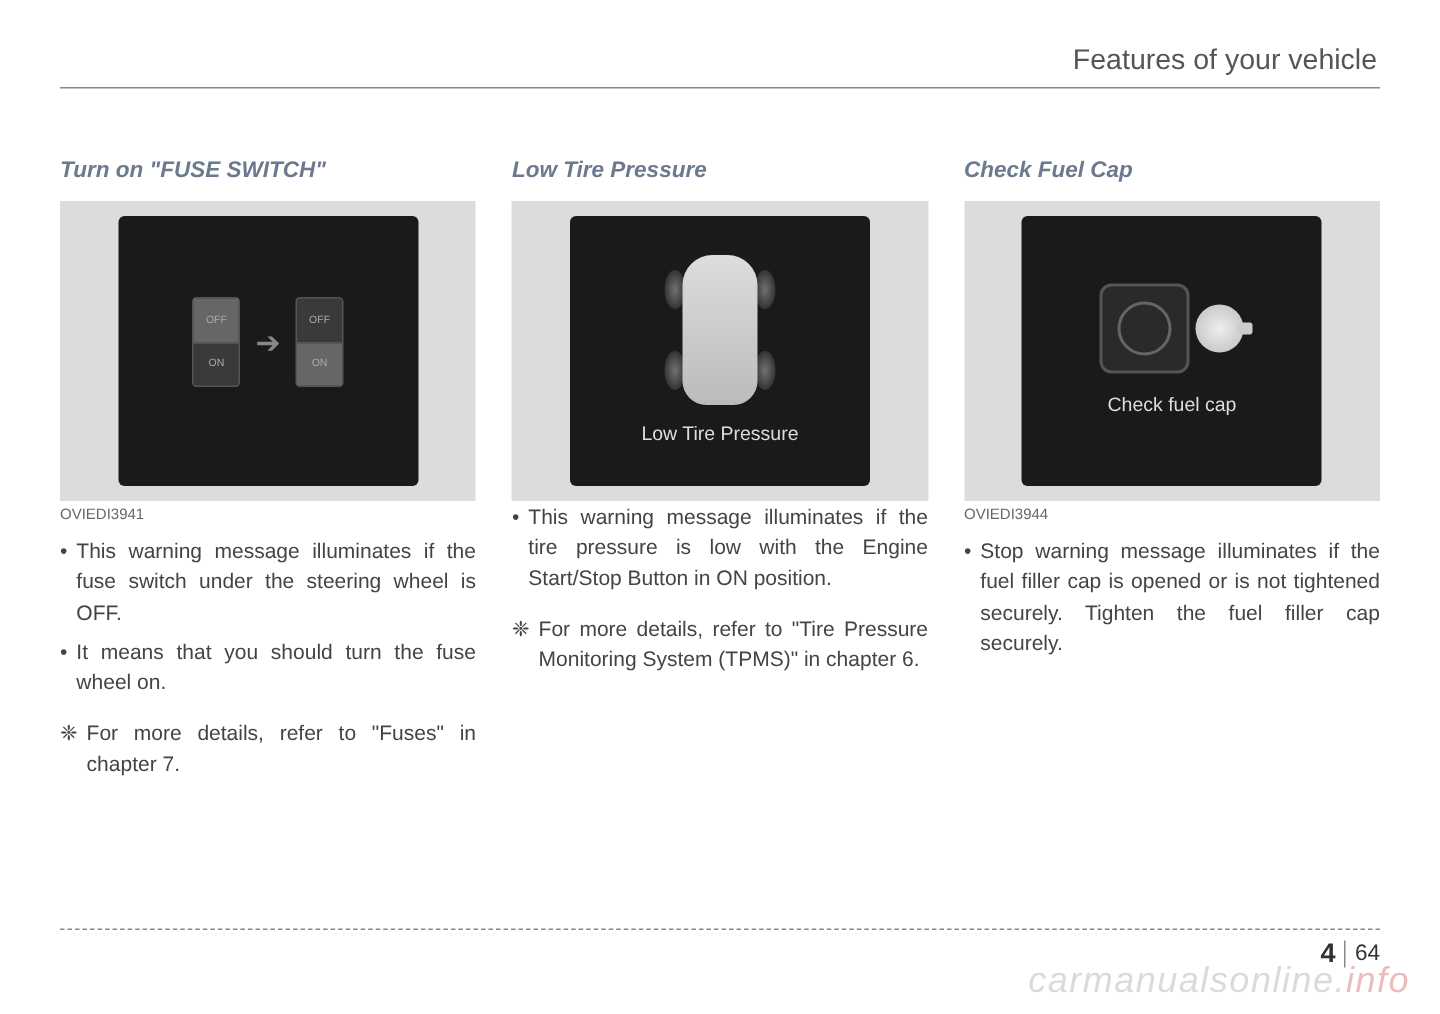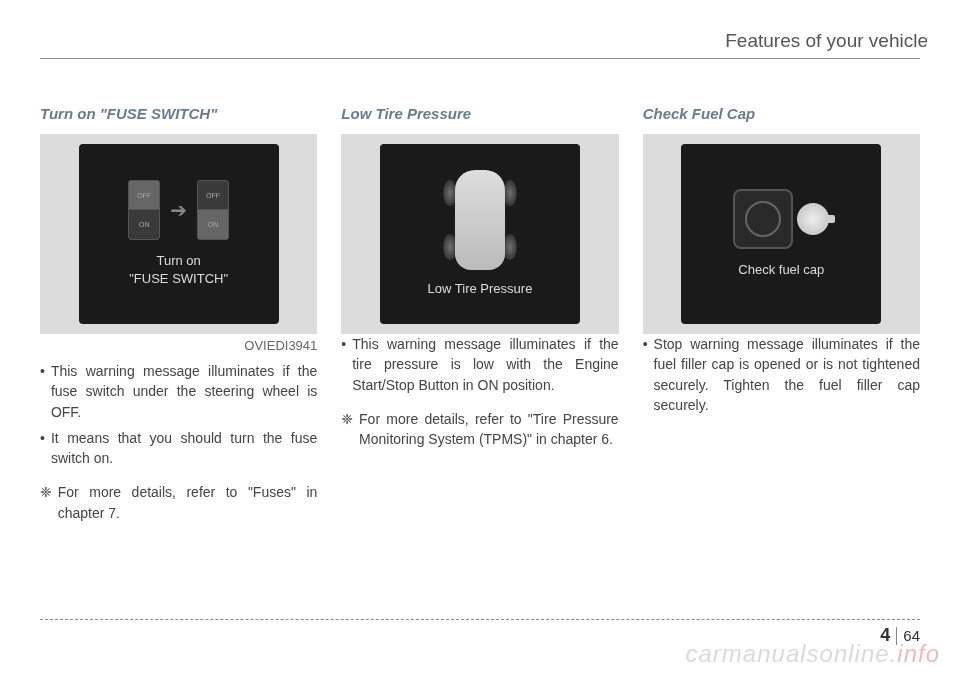--- a/index.html
+++ b/index.html
@@ -11,21 +11,21 @@
       width: 960px;
       height: 676px;
       background: #fff;
       font-family: Arial, Helvetica, sans-serif;
       position: relative;
       color: #333;
     }
     .header {
       position: absolute;
       top: 30px;
-      right: 32px;
+      right: 42px;
       font-size: 19px;
       color: #555;
     }
     .header-line {
       position: absolute;
       top: 58px;
       left: 40px;
       right: 40px;
       border-top: 1px solid #888;
     }
@@ -163,22 +163,22 @@
       background: #ccc;
       border-radius: 2px;
     }
     .screen-text {
       text-align: center;
       font-size: 13px;
       color: #ddd;
       line-height: 1.4;
     }
     .img-code {
-      text-align: right;
-      font-size: 13px;
+      text-align: left;
+      font-size: 10px;
       color: #666;
       margin-top: 4px;
       margin-bottom: 8px;
     }
     .body-text {
       font-size: 14px;
       color: #444;
       line-height: 1.45;
       text-align: justify;
     }
@@ -254,35 +254,31 @@
           <div class="switch-box">
             <div class="switch-half switch-active">OFF</div>
             <div class="switch-half">ON</div>
           </div>
           <div class="arrow">➔</div>
           <div class="switch-box">
             <div class="switch-half">OFF</div>
             <div class="switch-half switch-active">ON</div>
           </div>
         </div>
-        <div class="screen-text">
-          <div>Turn on</div>
-          <div>"FUSE SWITCH"</div>
-        </div>
       </div>
     </div>
     <div class="img-code">OVIEDI3941</div>
     <div class="body-text">
       <div class="bullet">
         <span class="bullet-mark">•</span>
         <span>This warning message illuminates if the fuse switch under the steering wheel is OFF.</span>
       </div>
       <div class="bullet">
         <span class="bullet-mark">•</span>
-        <span>It means that you should turn the fuse switch on.</span>
+        <span>It means that you should turn the fuse wheel on.</span>
       </div>
       <div class="note">
         <span class="note-mark">❈</span>
         <span>For more details, refer to "Fuses" in chapter 7.</span>
       </div>
     </div>
   </div>
 
   <div class="col">
     <div class="col-title">Low Tire Pressure</div>
@@ -315,20 +311,21 @@
       <div class="screen">
         <div class="fuel-cap-assembly">
           <div class="fuel-door">
             <div class="fuel-inner"></div>
           </div>
           <div class="cap"></div>
         </div>
         <div class="screen-text">Check fuel cap</div>
       </div>
     </div>
+    <div class="img-code">OVIEDI3944</div>
     <div class="body-text">
       <div class="bullet">
         <span class="bullet-mark">•</span>
         <span>Stop warning message illuminates if the fuel filler cap is opened or is not tightened securely. Tighten the fuel filler cap securely.</span>
       </div>
     </div>
   </div>
 
 </div>
 

